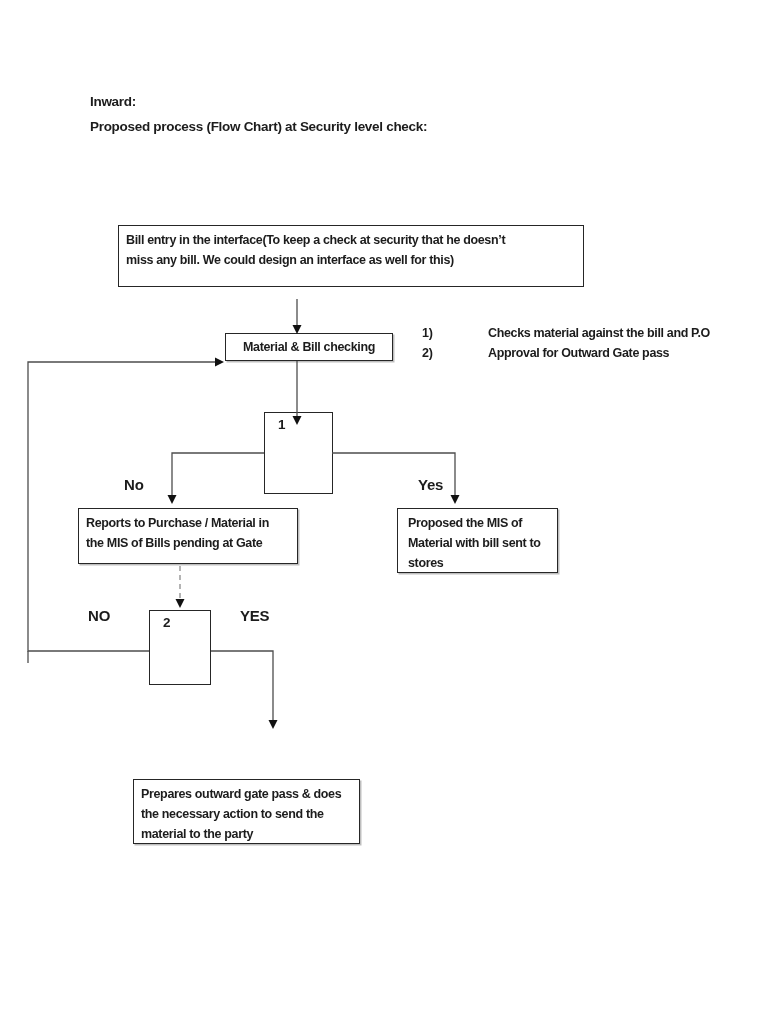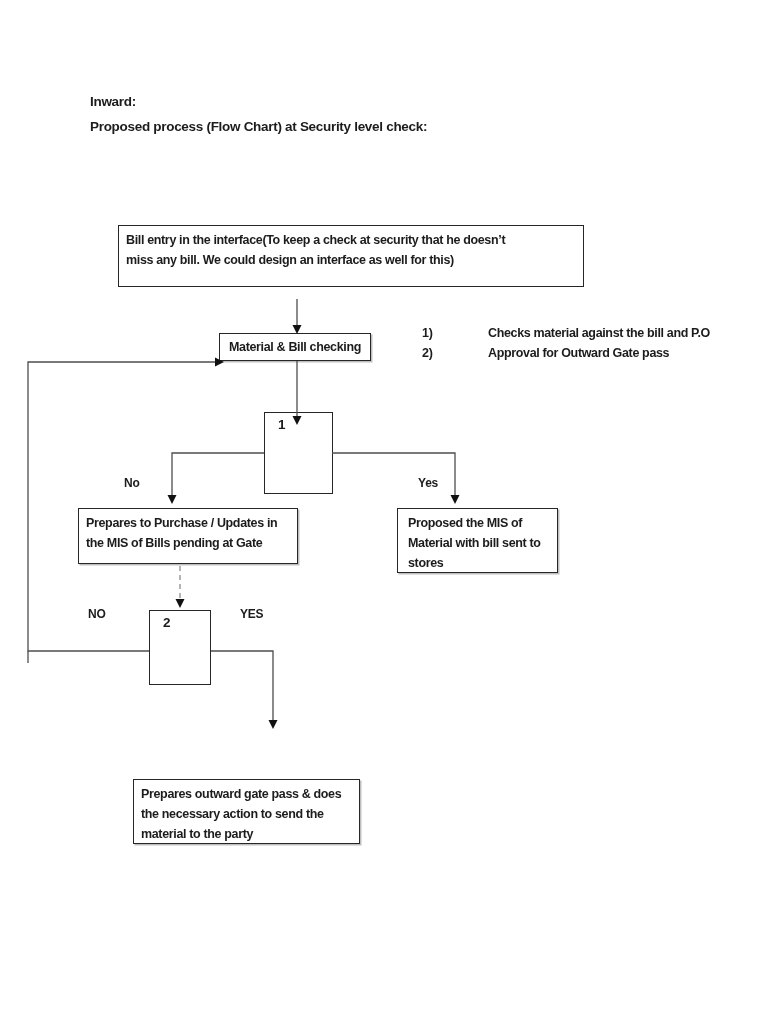--- a/index.html
+++ b/index.html
@@ -45,21 +45,21 @@
   .decision-num {
     position: absolute;
     top: 4px;
     left: 13px;
     font-size: 13.5px;
     font-weight: 700;
     color: #1c1c1c;
   }
   .branch-label {
     position: absolute;
-    font-size: 12px;
+    font-size: 15px;
     font-weight: 700;
     letter-spacing: -0.2px;
     white-space: nowrap;
     color: #1c1c1c;
   }
   .side-list {
     position: absolute;
     left: 422px;
     top: 323px;
   }
@@ -96,30 +96,30 @@
 <div class="page">
 
   <div class="heading" style="left:90px; top:94px;">Inward:</div>
   <div class="heading" style="left:90px; top:119px;">Proposed process (Flow Chart) at Security level check:</div>
 
   <div class="node pad" style="left:118px; top:225px; width:466px; height:62px; box-shadow:none;">
     <div class="txt">Bill entry in the interface(To keep a check at security that he doesn’t</div>
     <div class="txt">miss any bill. We could design an interface as well for this)</div>
   </div>
 
-  <div class="node center" style="left:219px; top:333px; width:152px; height:28px;">
+  <div class="node center" style="left:225px; top:333px; width:168px; height:28px;">
     <div class="txt">Material &amp; Bill checking</div>
   </div>
 
   <div class="node" style="left:264px; top:412px; width:69px; height:82px; box-shadow:none;">
     <div class="decision-num">1</div>
   </div>
 
   <div class="node pad" style="left:78px; top:508px; width:220px; height:56px;">
-    <div class="txt">Prepares to Purchase / Updates in</div>
+    <div class="txt">Reports to Purchase / Material in</div>
     <div class="txt">the MIS of Bills pending at Gate</div>
   </div>
 
   <div class="node pad" style="left:397px; top:508px; width:161px; height:65px; padding-left:10px;">
     <div class="txt">Proposed the MIS of</div>
     <div class="txt">Material with bill sent to</div>
     <div class="txt">stores</div>
   </div>
 
   <div class="node" style="left:149px; top:610px; width:62px; height:75px; box-shadow:none;">

